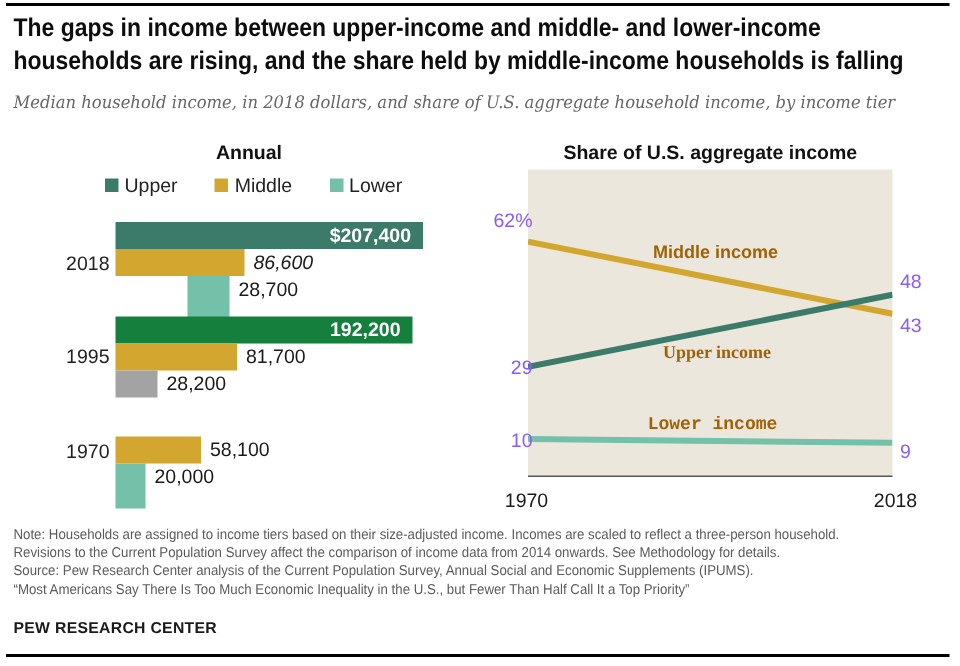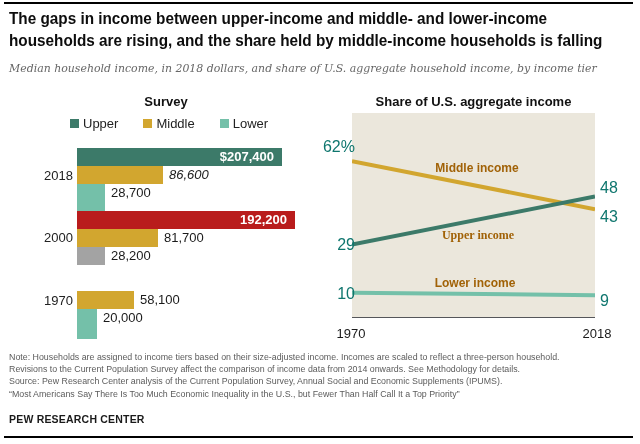--- a/index.html
+++ b/index.html
@@ -39,22 +39,22 @@
             font-weight:bold; color:#fff; white-space:nowrap; }
   .lbl-out { position:absolute; left:calc(100% + 6px); top:0; line-height:18px;
              font-size:13px; color:#1a1a1a; white-space:nowrap; }
 
   .plot { position:absolute; left:352px; top:113px; width:243px; height:205px;
           background:#ebe7dc; border-bottom:1.5px solid #55565a; }
   .plot svg { position:absolute; left:0; top:0; }
 
   .series-name { position:absolute; transform:translate(-50%,-50%); font-size:12px;
                  font-weight:bold; color:#a16207; white-space:nowrap; }
-  .num-label { position:absolute; height:14px; line-height:14px; font-size:16px;
-               color:#0f766e; white-space:nowrap; }
+  .num-label { position:absolute; height:14px; line-height:14px; font-size:13px;
+               color:#8b5cf6; white-space:nowrap; }
   .num-start { text-align:right; }
   .x-label { position:absolute; top:326px; width:44px; text-align:center;
              font-size:13px; color:#1a1a1a; }
 
   .notes { position:absolute; left:9px; top:351px; }
   .note-line { font-size:9.5px; line-height:12.2px; color:#5b5b5b; white-space:nowrap;
                transform:scaleX(0.93); transform-origin:left top; }
   .brand { position:absolute; left:9px; top:413px; font-size:10.5px; font-weight:bold;
            letter-spacing:0.2px; color:#1a1a1a; }
 </style>
@@ -64,21 +64,21 @@
 <div class="canvas">
   <div class="rule-top"></div>
 
   <h1 class="title">
     <div>The gaps in income between upper-income and middle- and lower-income</div>
     <div>households are rising, and the share held by middle-income households is falling</div>
   </h1>
   <p class="subtitle">Median household income, in 2018 dollars, and share of U.S. aggregate household income, by income tier</p>
 
   <section class="bar-chart">
-    <h2 class="chart-title bar-title">Survey</h2>
+    <h2 class="chart-title bar-title">Annual</h2>
     <div class="legend" id="bar-legend">
         <div class="legend-item">
           <div class="swatch" style="background: rgb(60, 122, 105);"></div>
           <div class="legend-label">Upper</div>
         </div>
         <div class="legend-item">
           <div class="swatch" style="background: rgb(210, 166, 47);"></div>
           <div class="legend-label">Middle</div>
         </div>
         <div class="legend-item">
@@ -88,27 +88,27 @@
       </div>
     <div class="bar-groups" id="bar-groups">
         <div class="bar-group" style="top: 0px;">
           <div class="year-label">2018</div>
           <div class="bar" style="top: 0px; height: 18px; width: 205px; background: rgb(60, 122, 105);">
             <div class="lbl-in">$207,400</div>
           </div>
           <div class="bar" style="top: 18px; height: 18px; width: 86px; background: rgb(210, 166, 47); font-style: italic;">
             <div class="lbl-out">86,600</div>
           </div>
-          <div class="bar" style="top: 36px; height: 36px; width: 28px; background: rgb(116, 192, 169);">
+          <div class="bar" style="top: 36px; height: 36px; width: 28px; background: rgb(116, 192, 169); margin-left: 48px;">
             <div class="lbl-out">28,700</div>
           </div>
         </div>
         <div class="bar-group" style="top: 62.5px;">
-          <div class="year-label">2000</div>
-          <div class="bar" style="top: 0px; height: 18px; width: 218px; background: #b91c1c;">
+          <div class="year-label">1995</div>
+          <div class="bar" style="top: 0px; height: 18px; width: 198px; background: #15803d;">
             <div class="lbl-in">192,200</div>
           </div>
           <div class="bar" style="top: 18px; height: 18px; width: 81px; background: rgb(210, 166, 47);">
             <div class="lbl-out">81,700</div>
           </div>
           <div class="bar" style="top: 36px; height: 18px; width: 28px; background: #a3a3a3;">
             <div class="lbl-out">28,200</div>
           </div>
         </div>
         <div class="bar-group" style="top: 125px;">
@@ -131,21 +131,21 @@
           <polyline points="0,131.6 243,83.5" fill="none" stroke="#3c7a69" stroke-width="4"></polyline>
           <polyline points="0,179.7 243,182.2" fill="none" stroke="#74c0a9" stroke-width="4"></polyline>
         </svg>
       </div>
   <div class="series-name" style="left: 477px; top: 168px;">Middle income</div>
       <div class="num-label num-start" style="right: 285px; top: 140.086px;">62%</div>
       <div class="num-label" style="left: 600px; top: 210.173px;">43</div>
       <div class="series-name" style="left: 478px; top: 235px; font-family: Liberation Serif, serif;">Upper income</div>
       <div class="num-label num-start" style="right: 285px; top: 237.605px;">29</div>
       <div class="num-label" style="left: 600px; top: 180.519px;">48</div>
-      <div class="series-name" style="left: 475px; top: 283px;">Lower income</div>
+      <div class="series-name" style="left: 475px; top: 283px; font-family: Liberation Mono, monospace;">Lower income</div>
       <div class="num-label num-start" style="right: 285px; top: 286.691px;">10</div>
       <div class="num-label" style="left: 600px; top: 294.222px;">9</div>
       <div class="x-label" style="left: 329px;">1970</div>
       <div class="x-label" style="left: 575px;">2018</div>
     </section>
 
   <footer>
     <div class="notes">
       <div class="note-line">Note: Households are assigned to income tiers based on their size-adjusted income. Incomes are scaled to reflect a three-person household.</div>
       <div class="note-line">Revisions to the Current Population Survey affect the comparison of income data from 2014 onwards. See Methodology for details.</div>

